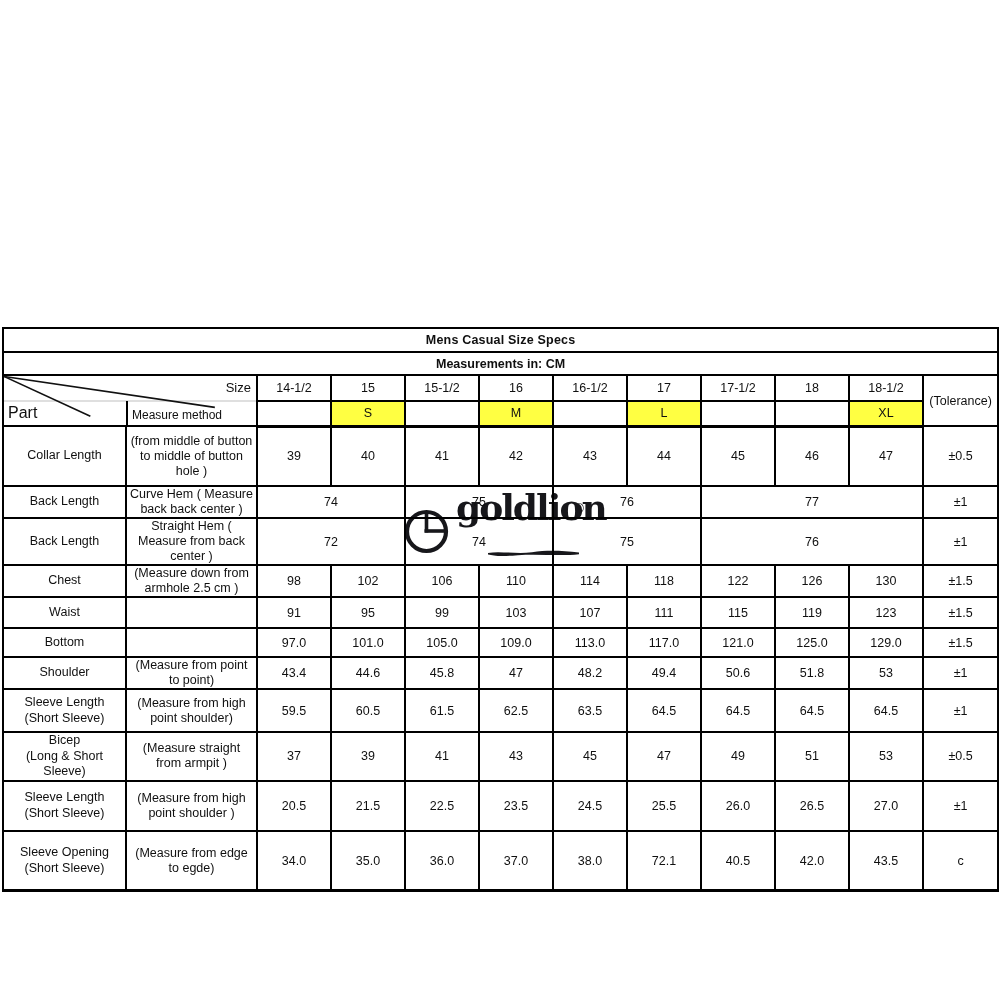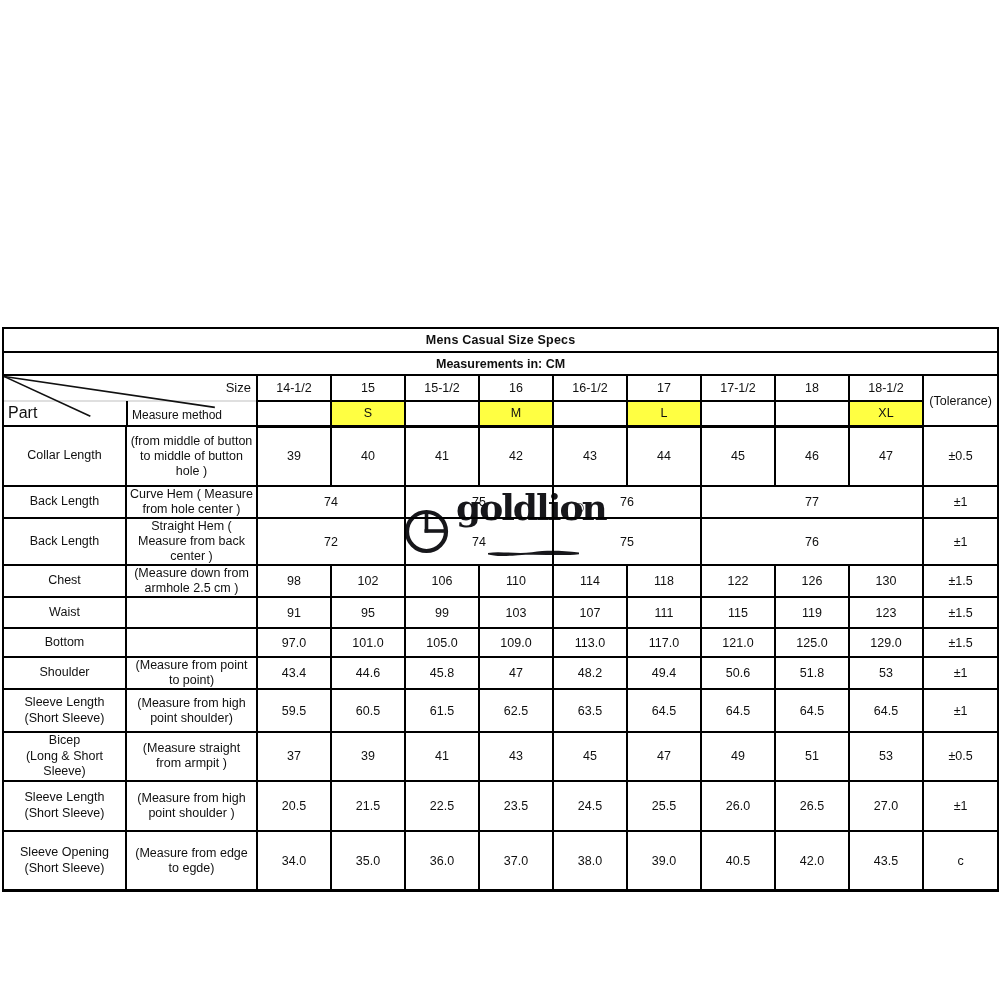--- a/index.html
+++ b/index.html
@@ -131,21 +131,21 @@
       <td>43</td>
       <td>44</td>
       <td>45</td>
       <td>46</td>
       <td>47</td>
       <td class="tol-cell">±0.5</td>
     </tr>
 
     <tr style="height:32px">
       <td class="part-cell">Back Length</td>
-      <td class="method-cell">Curve Hem ( Measure from hole center )</td>
+      <td class="method-cell">Curve Hem ( Measure back back center )</td>
       <td colspan="2">74</td>
       <td colspan="2">75</td>
       <td colspan="2">76</td>
       <td colspan="3">77</td>
       <td class="tol-cell">±1</td>
     </tr>
 
     <tr style="height:32px">
       <td class="part-cell">Back Length</td>
       <td class="method-cell">Straight Hem ( Measure from back center )</td>
@@ -266,21 +266,21 @@
 
     <tr class="last" style="height:60px">
       <td class="part-cell">Sleeve Opening
 (Short Sleeve)</td>
       <td class="method-cell">(Measure from edge to egde)</td>
       <td>34.0</td>
       <td>35.0</td>
       <td>36.0</td>
       <td>37.0</td>
       <td>38.0</td>
-      <td>39.0</td>
+      <td>72.1</td>
       <td>40.5</td>
       <td>42.0</td>
       <td>43.5</td>
       <td class="tol-cell">c</td>
     </tr>
   </tbody>
     </table>
 </div>
 
 </body></html>

